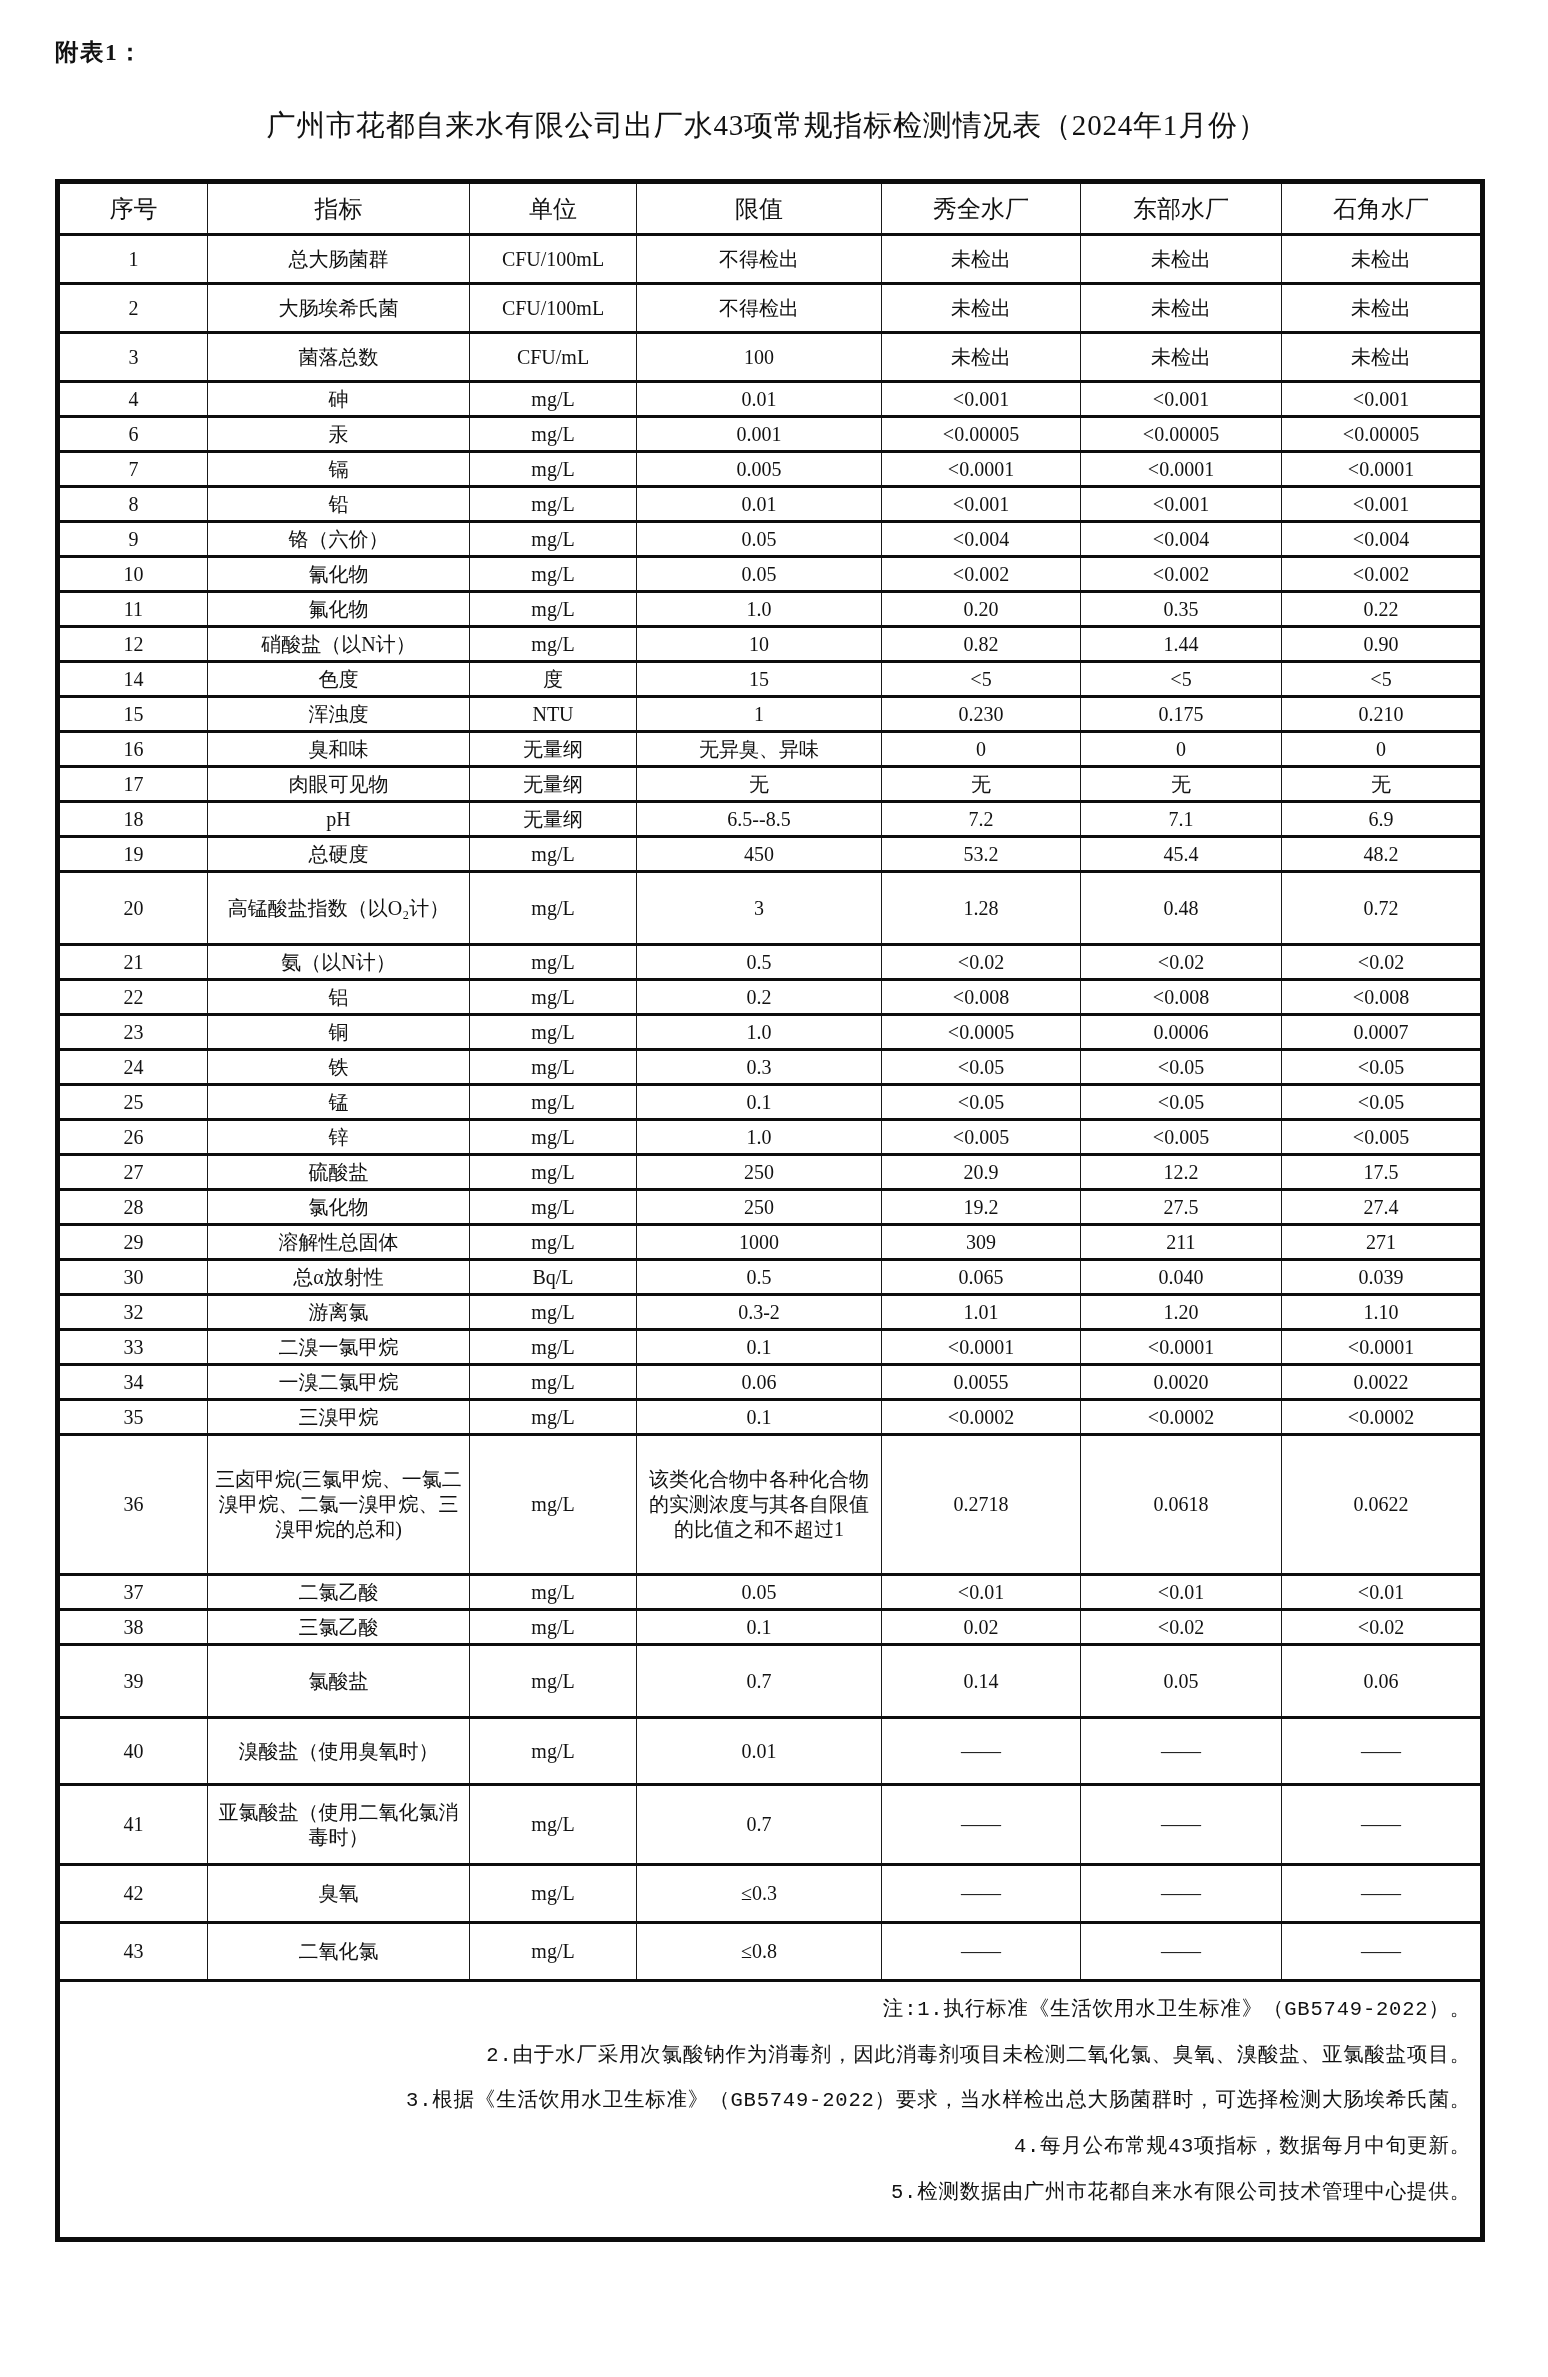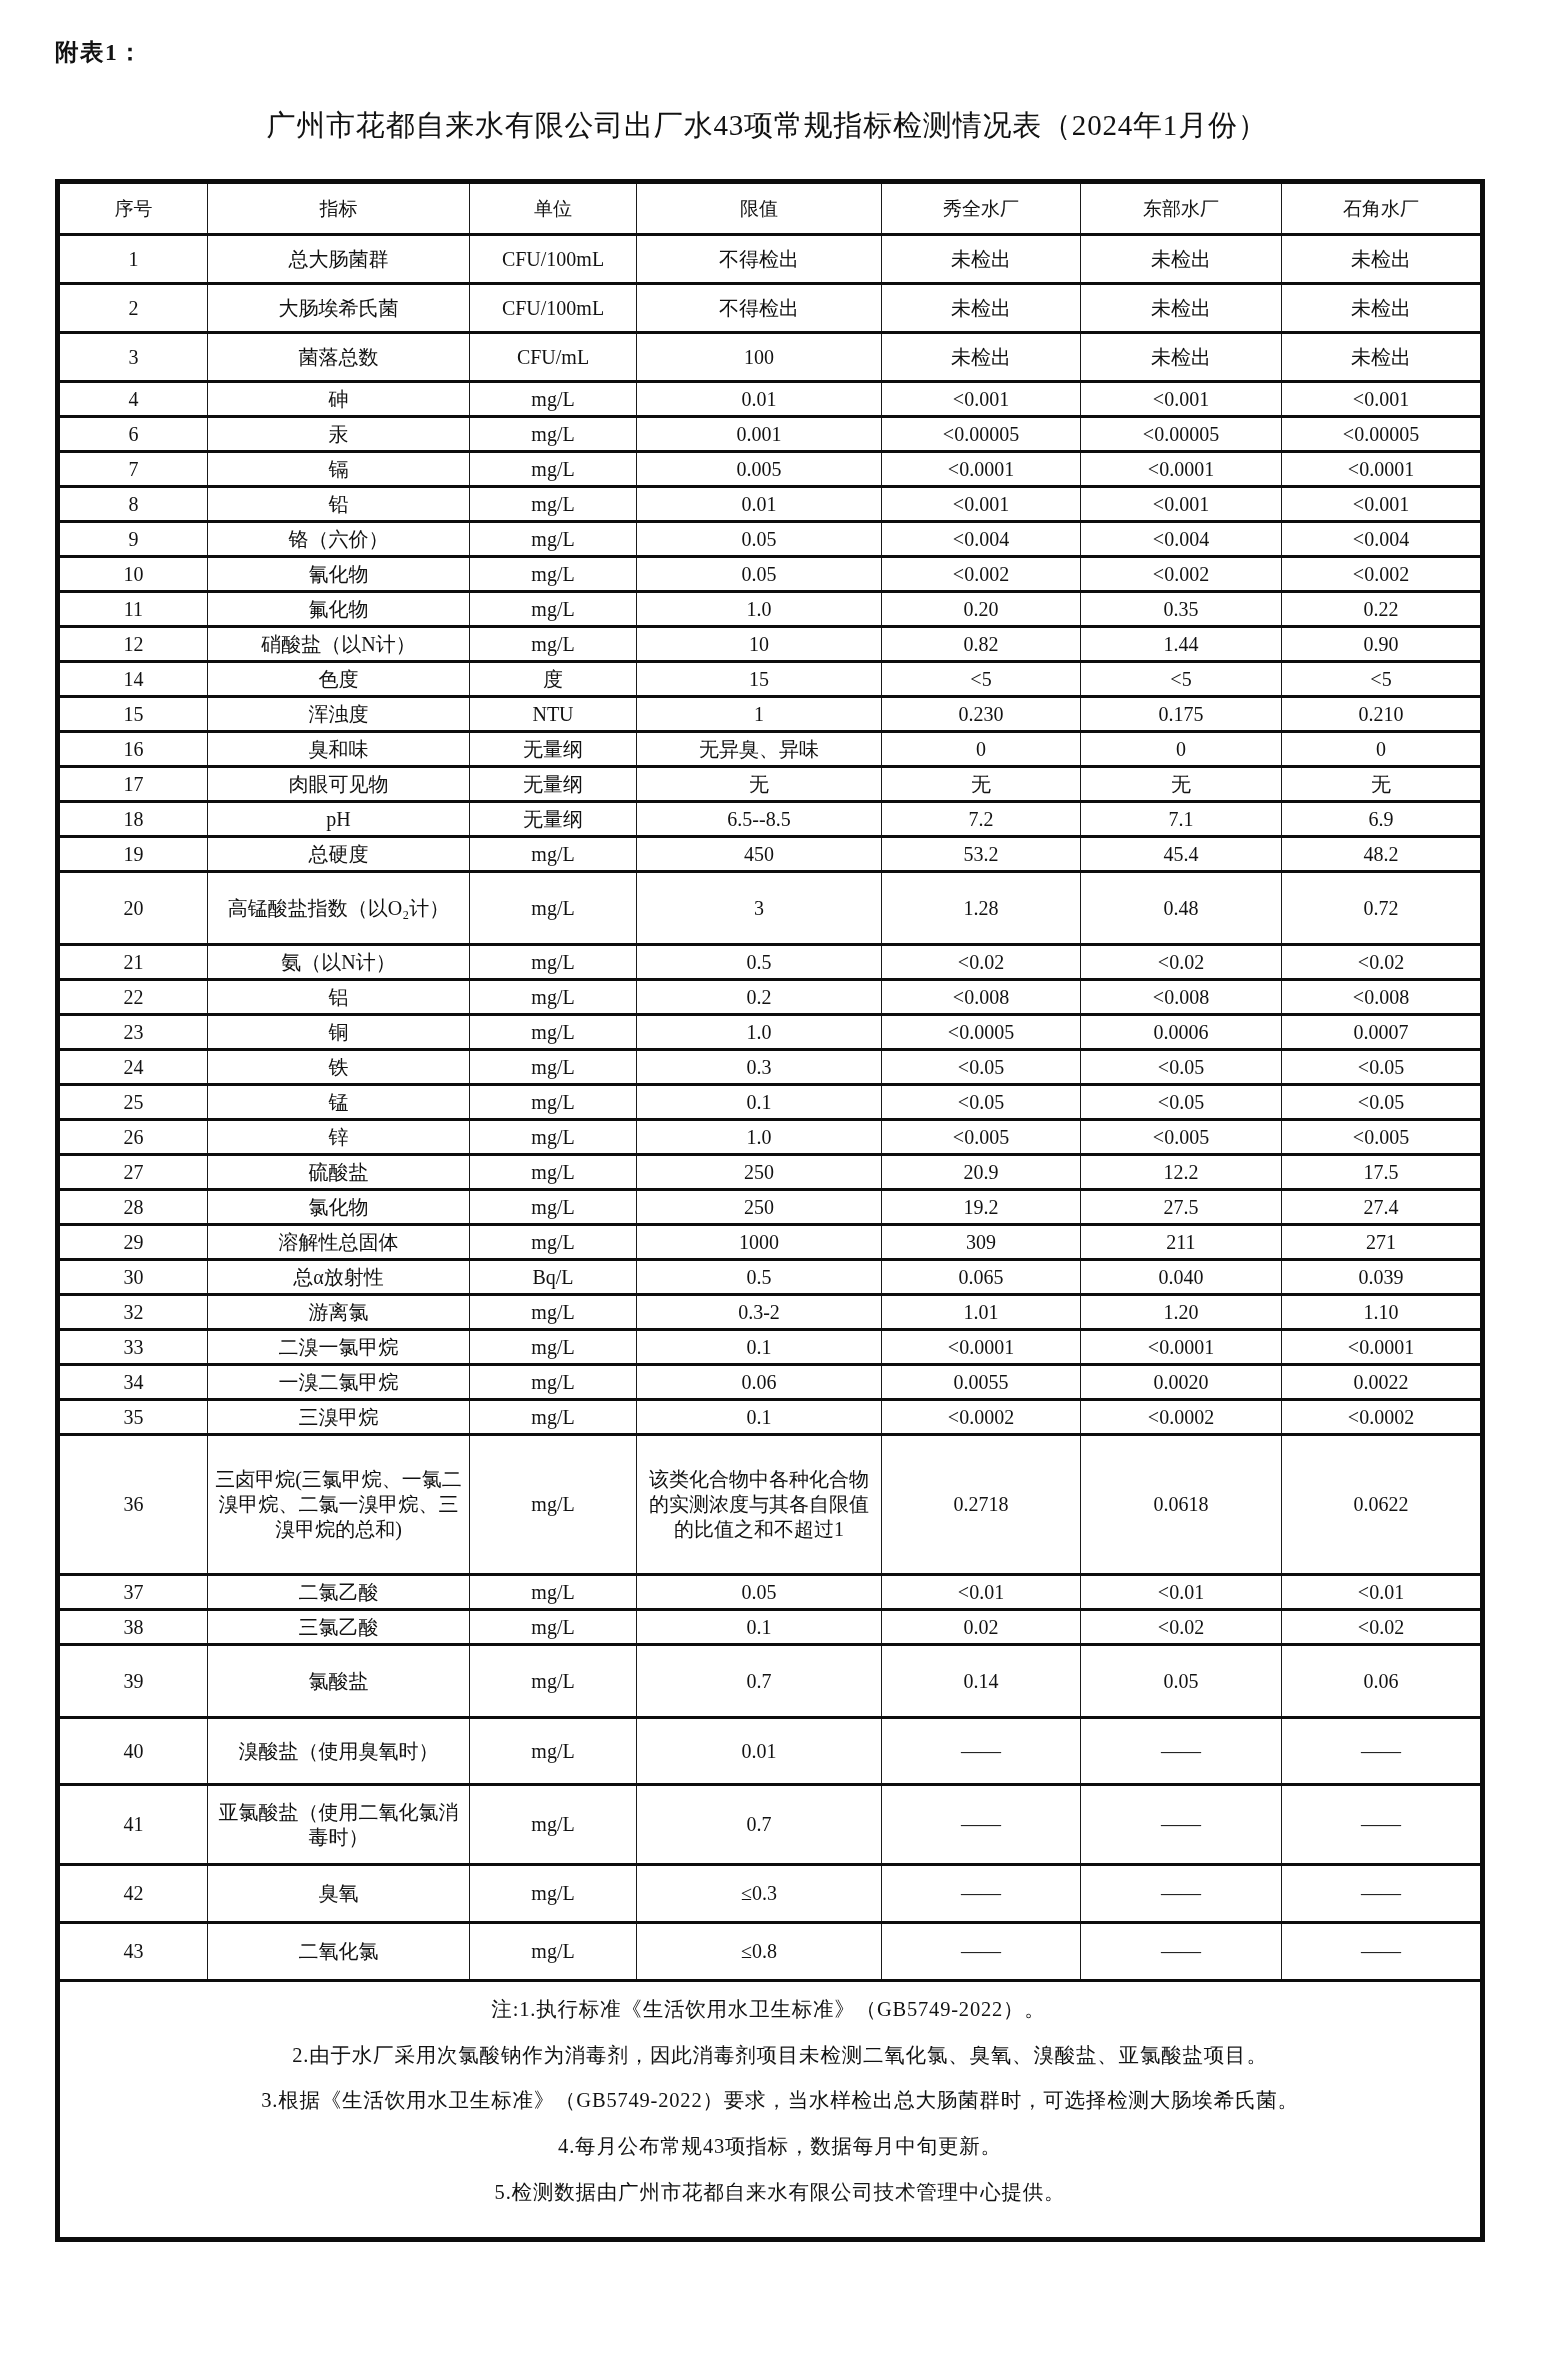--- a/index.html
+++ b/index.html
@@ -47,25 +47,26 @@
     border-bottom: 3.8px solid #0d0d0d;
     text-align: center;
     vertical-align: middle;
     padding: 1.5px 6px;
     font-size: 20px;
     line-height: 1.25;
     font-weight: normal;
     box-sizing: border-box;
     word-break: break-all;
   }
-  thead th { height: 53px; font-size: 19px; }
+  thead th { height: 53px; font-size: 24px; }
   tbody tr { height: 35px; }
   tfoot td {
-    text-align: center;
+    text-align: right;
     padding: 15px 9px 12px 6px;
+    font-family: Liberation Mono, monospace;
   }
   .note-line {
     font-size: 20.5px;
     line-height: 1.25;
     margin-bottom: 20px;
     letter-spacing: 0.8px;
   }
   .note-line.indent { padding-left: 23px; }
 </style>
 </head>

